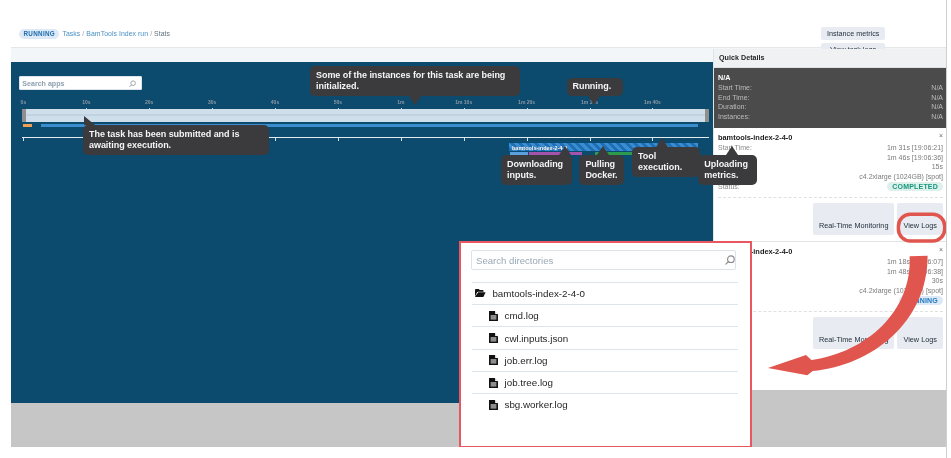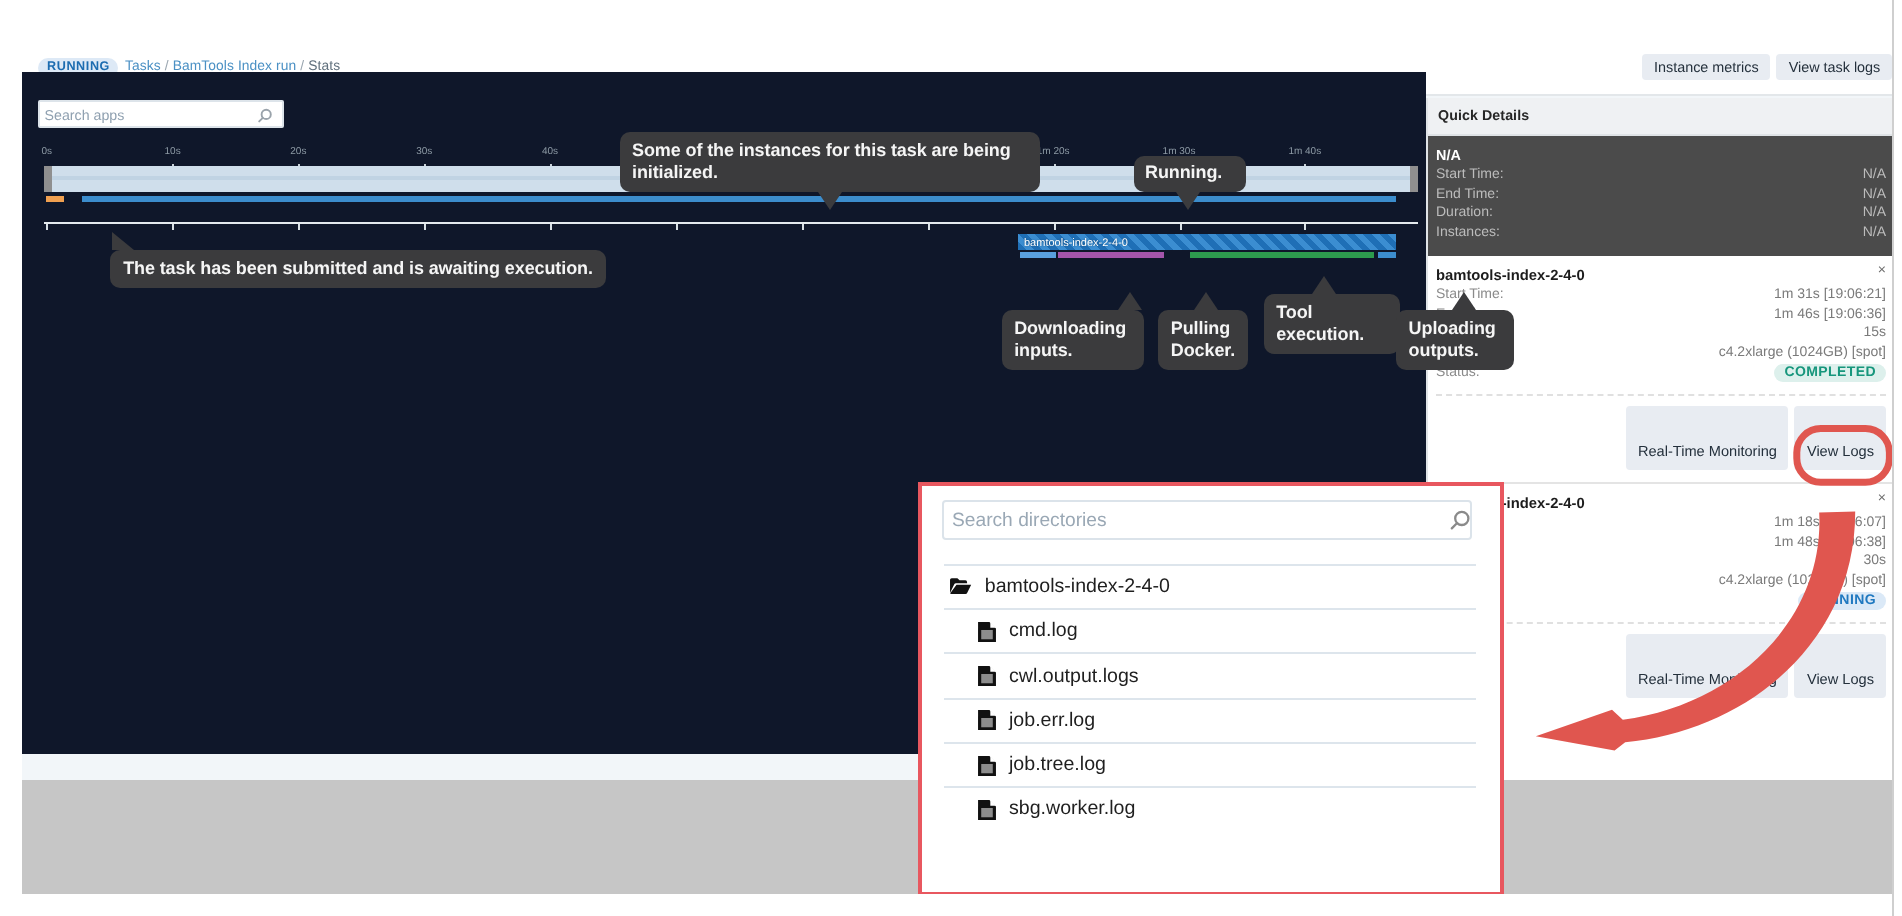--- a/index.html
+++ b/index.html
@@ -16,26 +16,26 @@
   
   .crumbwrap{position:absolute;left:8px;top:28.5px;display:flex;align-items:center;}
   .badge-running{display:inline-block;background:#dde9f6;color:#1c6cb0;font-weight:bold;
      font-size:6.3px;letter-spacing:.3px;padding:2px 4.5px 2px 4.5px;border-radius:6px;line-height:6px;}
   .crumbs{margin-left:3px;font-size:6.9px;color:#7b8894;letter-spacing:.05px;white-space:nowrap;}
   .crumbs a{color:#4a90c4;text-decoration:none;}
   .crumbs .sep{color:#9aa6b0;padding:0 2px;}
   .crumbs .last{color:#60707d;}
 
   
-  .topbtns{position:absolute;left:810px;top:27px;display:flex;gap:3px;}
+  .topbtns{position:absolute;left:810px;top:27px;display:flex;gap:3px;flex-direction:column;}
   .tbtn{background:#e8ecf2;border:none;color:#24303c;font-size:7.2px;
         padding:0 6px;height:13px;border-radius:2px;line-height:13px;font-family:inherit;cursor:pointer;}
 
   
-  .leftpanel{position:absolute;left:0;top:36px;width:702px;height:341px;background:#0f172a;overflow:hidden;}
+  .leftpanel{position:absolute;left:0;top:62px;width:702px;height:341px;background:#0c4a6e;overflow:hidden;font-weight:bold;}
   .searchapps{position:absolute;left:8.3px;top:13.5px;width:122.4px;height:14px;background:#fff;
               border:1px solid #dde4ea;box-sizing:border-box;border-radius:1px;}
   .searchapps span{position:absolute;left:2px;top:3.4px;font-size:7.1px;color:#8fa0b0;letter-spacing:0px;}
   .searchapps svg{position:absolute;right:4.4px;top:3.3px;}
 
   
   .axis{position:absolute;left:11px;top:38px;width:676px;height:9px;}
   .axis .tk{position:absolute;top:0;font-size:5px;color:#8d9aa5;transform:translateX(-50%);white-space:nowrap;line-height:5px;}
   .axis .tk.first{transform:translateX(-50%);}
   .axis .tkline{position:absolute;top:8px;width:1px;height:3px;background:#c9d2d9;}
@@ -277,34 +277,34 @@
       </div>
     </div>
   </div>
 
   <div class="tip down" style="left:259px;top:66px;width:210px;">
     <span>Some of the instances for this task are being initialized.</span><i class="ar" style="left:99px;"></i>
   </div>
   <div class="tip down" style="left:515.5px;top:77.6px;width:56px;">
     <span>Running.</span><i class="ar" style="left:21px;"></i>
   </div>
-  <div class="tip cornerTL" style="left:4px;top:125.3px;width:248px;text-align:center;">
+  <div class="tip cornerTL" style="left:32px;top:125.3px;width:186px;">
     <span>The task has been submitted and is awaiting execution.</span><i class="ar" style="left:1px;"></i>
   </div>
   <div class="tip up" style="left:450.1px;top:155.3px;width:70.5px;">
     <span>Downloading inputs.</span><i class="ar" style="left:57.5px;"></i>
   </div>
   <div class="tip up" style="left:528.4px;top:155.3px;width:45.1px;">
     <span>Pulling Docker.</span><i class="ar" style="left:17.4px;"></i>
   </div>
   <div class="tip up" style="left:581.1px;top:147px;width:68px;">
     <span>Tool execution.</span><i class="ar" style="left:24px;"></i>
   </div>
   <div class="tip up" style="left:647.3px;top:155.3px;width:58.5px;">
-    <span>Uploading outputs.</span><i class="ar" style="left:27.5px;"></i>
+    <span>Uploading metrics.</span><i class="ar" style="left:27.5px;"></i>
   </div>
 
   <div class="ddwrap">
     <div class="dd-search">
       <span>Search directories</span>
       <svg width="11" height="11" viewBox="0 0 11 11">
         <circle cx="6.9" cy="4.2" r="3.3" fill="none" stroke="#8a8a8a" stroke-width="1.15"></circle>
         <line x1="4.45" y1="6.6" x2="1.9" y2="9.2" stroke="#8a8a8a" stroke-width="1.15" stroke-linecap="round"></line>
       </svg>
     </div>
@@ -329,21 +329,21 @@
             <span>cmd.log</span>
           </div>
           <div class="dd-item file">
             <span class="ic">
               <svg width="9" height="10.2" viewBox="0 0 11 12.5">
                 <path d="M0 0 H7.0 L11 4.0 V12.5 H0 Z" fill="#111"></path>
                 <path d="M7.55 0 V3.6 H11 Z" fill="#fff"></path>
                 <rect x="1.95" y="4.9" width="7.1" height="5.7" fill="#8d8d8d"></rect>
               </svg>
             </span>
-            <span>cwl.output.logs</span>
+            <span>cwl.inputs.json</span>
           </div>
           <div class="dd-item file">
             <span class="ic">
               <svg width="9" height="10.2" viewBox="0 0 11 12.5">
                 <path d="M0 0 H7.0 L11 4.0 V12.5 H0 Z" fill="#111"></path>
                 <path d="M7.55 0 V3.6 H11 Z" fill="#fff"></path>
                 <rect x="1.95" y="4.9" width="7.1" height="5.7" fill="#8d8d8d"></rect>
               </svg>
             </span>
             <span>job.err.log</span>

